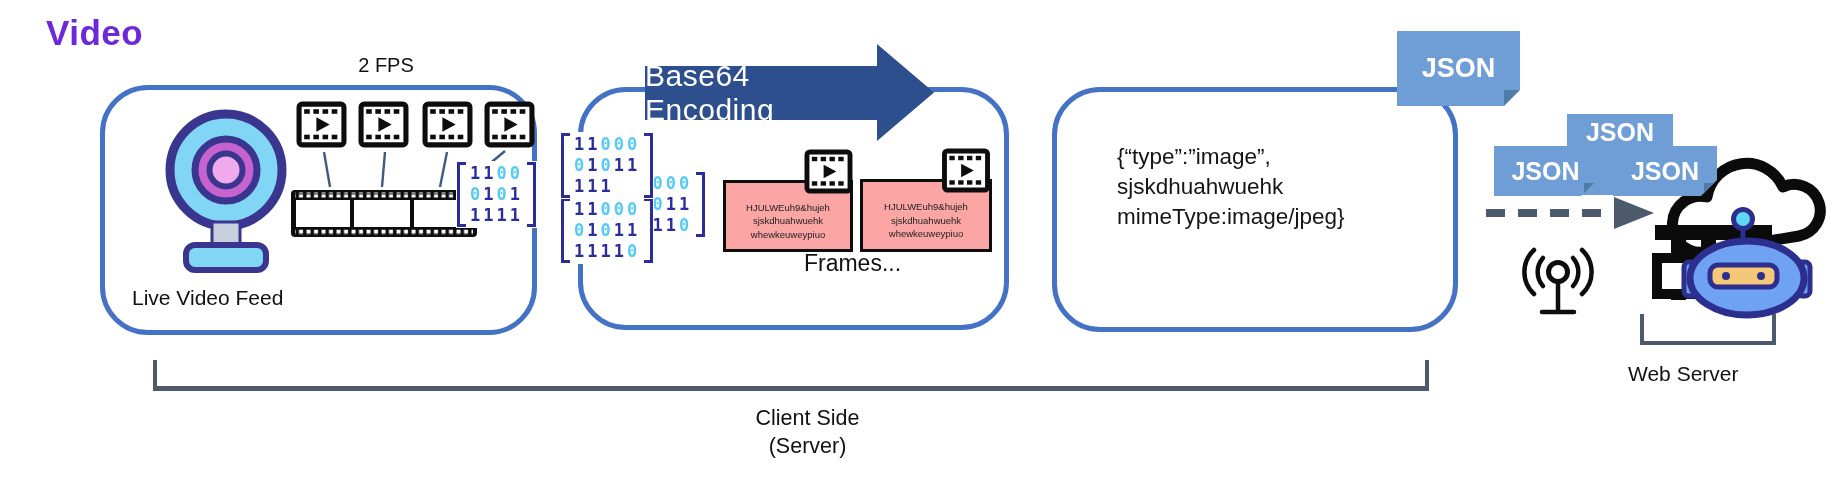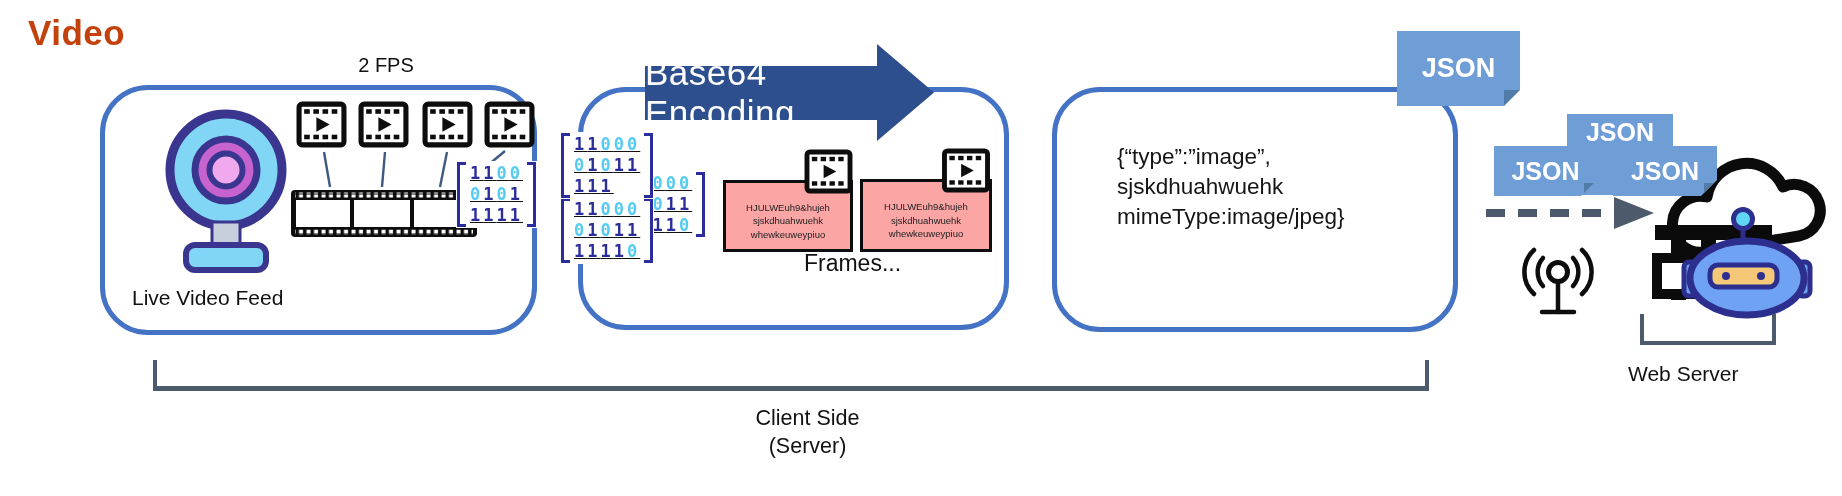--- a/index.html
+++ b/index.html
@@ -4,45 +4,45 @@
 <style>
   html,body{margin:0;padding:0;background:#fff;}
   .canvas{position:relative;width:1842px;height:496px;background:#fff;overflow:hidden;
           font-family:"Liberation Sans",sans-serif;color:#111;}
 
   
   .abs{position:absolute;}
   .label{color:#111;}
 
   
-  .title{left:28px;top:13px;font-size:35px;font-weight:800;letter-spacing:.5px;color:#c2410c;}
+  .title{left:46px;top:13px;font-size:35px;font-weight:800;letter-spacing:.5px;color:#6d28d9;}
   .fps{left:336px;top:54px;width:100px;text-align:center;font-size:20px;}
   .feed-label{left:132px;top:286px;font-size:21px;}
   .frames-label{left:780px;top:250px;width:145px;text-align:center;font-size:23px;}
   .client-label{left:680px;top:405px;width:255px;text-align:center;font-size:21.5px;line-height:27.5px;}
   .server-label{left:1628px;top:362px;width:155px;text-align:left;font-size:21px;}
 
   
   .stage-box{border:5px solid var(--blue,#4472C4);border-radius:48px;background:transparent;}
   .box1{left:100px;top:85px;width:427px;height:240px;}
   .box2{left:578px;top:87px;width:421px;height:233px;}
   .box3{left:1052px;top:87px;width:396px;height:235px;}
 
   
   .b64-arrow{left:645px;top:44px;width:289px;height:97px;z-index:6;}
   .b64-arrow svg{display:block;}
   .b64-label{position:absolute;left:0;top:22px;width:233px;height:54px;display:flex;
-             align-items:center;justify-content:center;color:#fff;font-size:35px;letter-spacing:.5px;}
+             align-items:center;justify-content:center;color:#fff;font-size:30px;letter-spacing:.5px;}
 
   
   .bin-group{display:flex;align-items:stretch;background:#fff;padding:1px;}
   .bk{width:6px;}
   .bk-l{border:3px solid var(--indigo,#2B2D9B);border-right:none;}
   .bk-r{border:3px solid var(--indigo,#2B2D9B);border-left:none;}
-  .bin-rows{padding:1px 4px;text-decoration:underline;}
+  .bin-rows{padding:1px 4px;}
   .bin-row{font-family:"DejaVu Sans Mono",monospace;font-weight:bold;font-size:17px;
            line-height:21px;letter-spacing:3px;white-space:nowrap;}
   .d1{color:var(--indigo,#2B2D9B);}
   .d0{color:var(--cyan,#55CBF2);}
   .g0{left:456px;top:161px;z-index:16;}
   .g1{left:560px;top:132px;z-index:15;}
   .g2{left:612px;top:171px;z-index:13;}
   .g3{left:560px;top:197px;z-index:14;}
 
   

